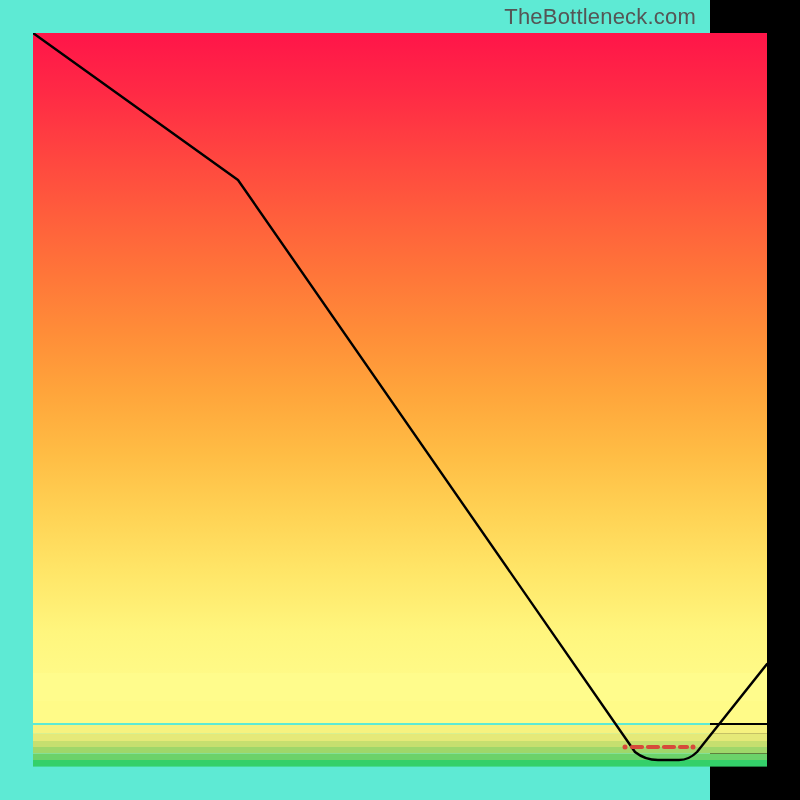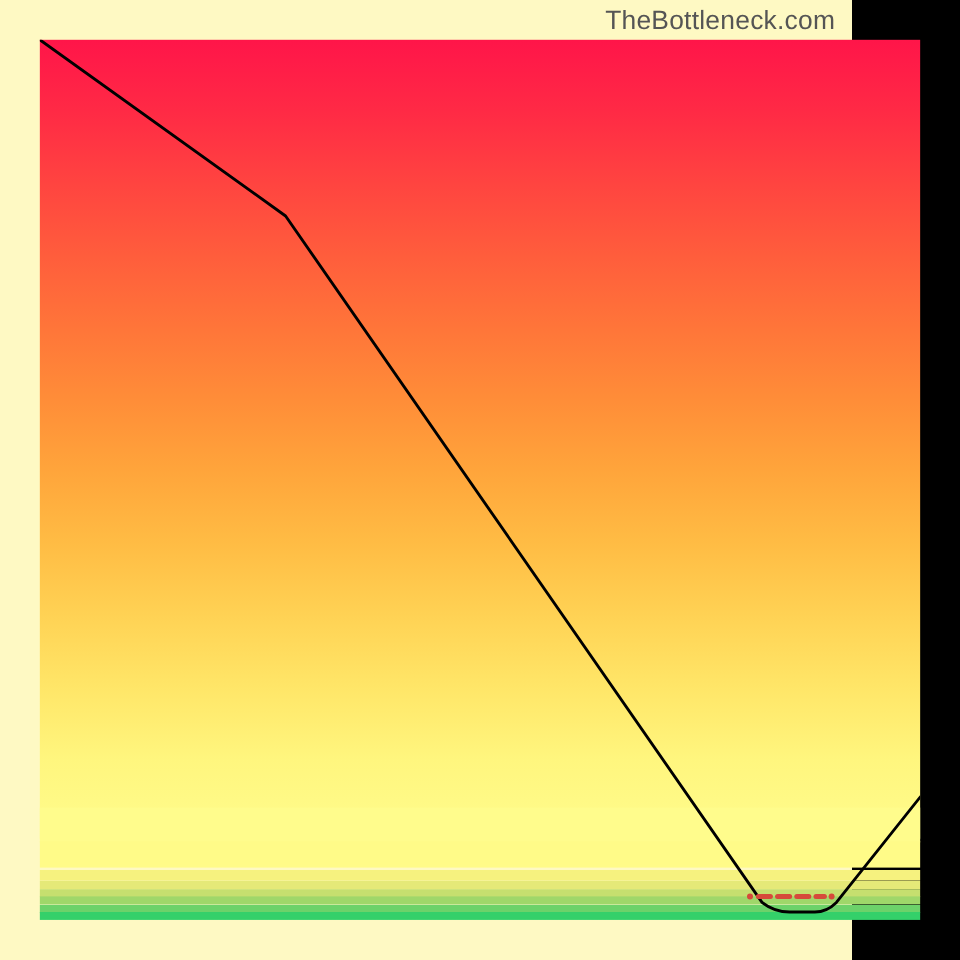--- a/index.html
+++ b/index.html
@@ -8,21 +8,21 @@
     width: 800px;
     height: 800px;
     background: #000;
     overflow: hidden;
     font-family: Arial, Helvetica, sans-serif;
   }
   .frame {
     position: relative;
     width: 710px;
     height: 800px;
-    background: #fef9c3;
+    background: #5eead4;
   }
   .watermark {
     position: absolute;
     top: 4px;
     right: 14px;
     color: #555;
     font-size: 22px;
     letter-spacing: 0.2px;
     z-index: 10;
   }

